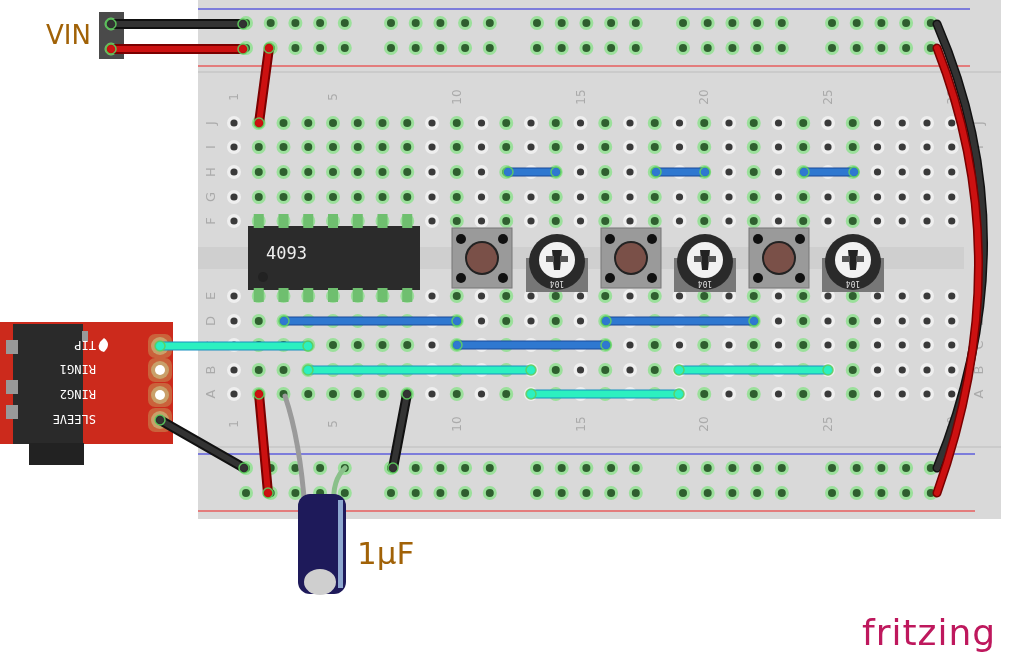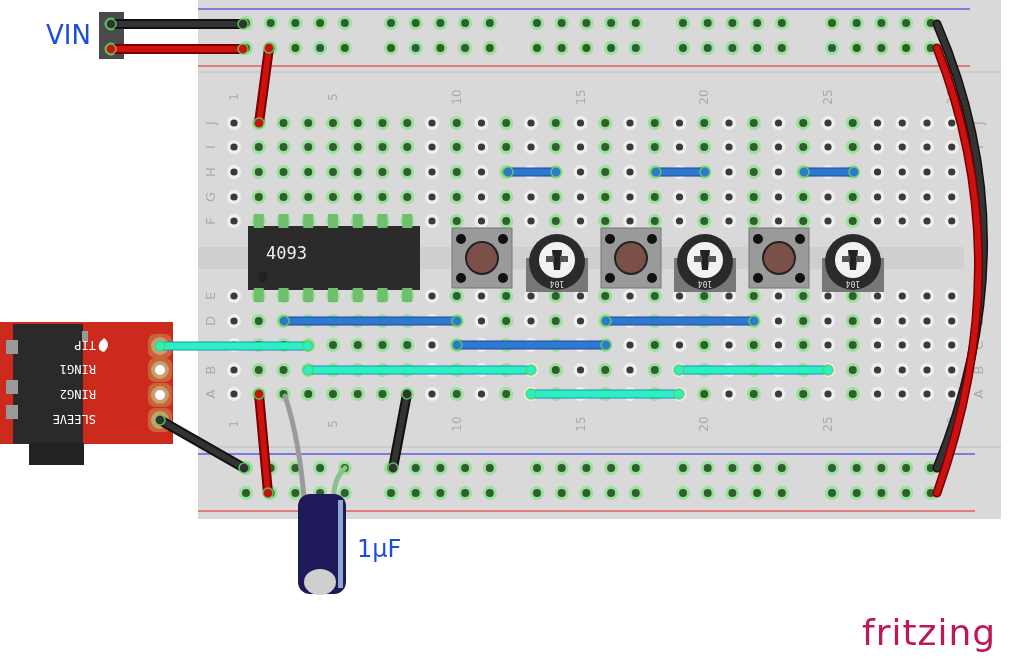--- a/index.html
+++ b/index.html
@@ -1,20 +1,20 @@
 <!DOCTYPE html>
 <html><head>
 <meta charset="utf-8">
 <style>
   html,body{margin:0;padding:0;background:#fff;}
   body{width:1022px;height:663px;position:relative;overflow:hidden;font-family:"DejaVu Sans",sans-serif;}
   #stage{position:absolute;left:0;top:0;width:1022px;height:663px;}
-  .lbl{position:absolute;color:#1d4ed8;font-family:"DejaVu Sans",sans-serif;}
+  .lbl{position:absolute;color:#a16207;font-family:"DejaVu Sans",sans-serif;}
   #vin-label{left:46px;top:20px;font-size:26px;}
-  #cap-label{left:357px;top:535px;font-size:24px;}
+  #cap-label{left:357px;top:535px;font-size:31px;}
   #logo{position:absolute;left:862px;top:612px;font-size:36px;color:#be185d;font-family:"DejaVu Sans",sans-serif;letter-spacing:1px;}
 </style>
 </head>
 <body>
 
 <svg id="stage" width="1022" height="663" viewBox="0 0 1022 663">
   <g id="board-layer">
       <rect x="198" y="0" width="803" height="519" fill="#d9d9d9"></rect>
       <rect x="198" y="247" width="766" height="22" fill="#cfcfcf"></rect>
       <line x1="198" y1="9" x2="970" y2="9" stroke="#2222dd" stroke-width="1.2"></line>

